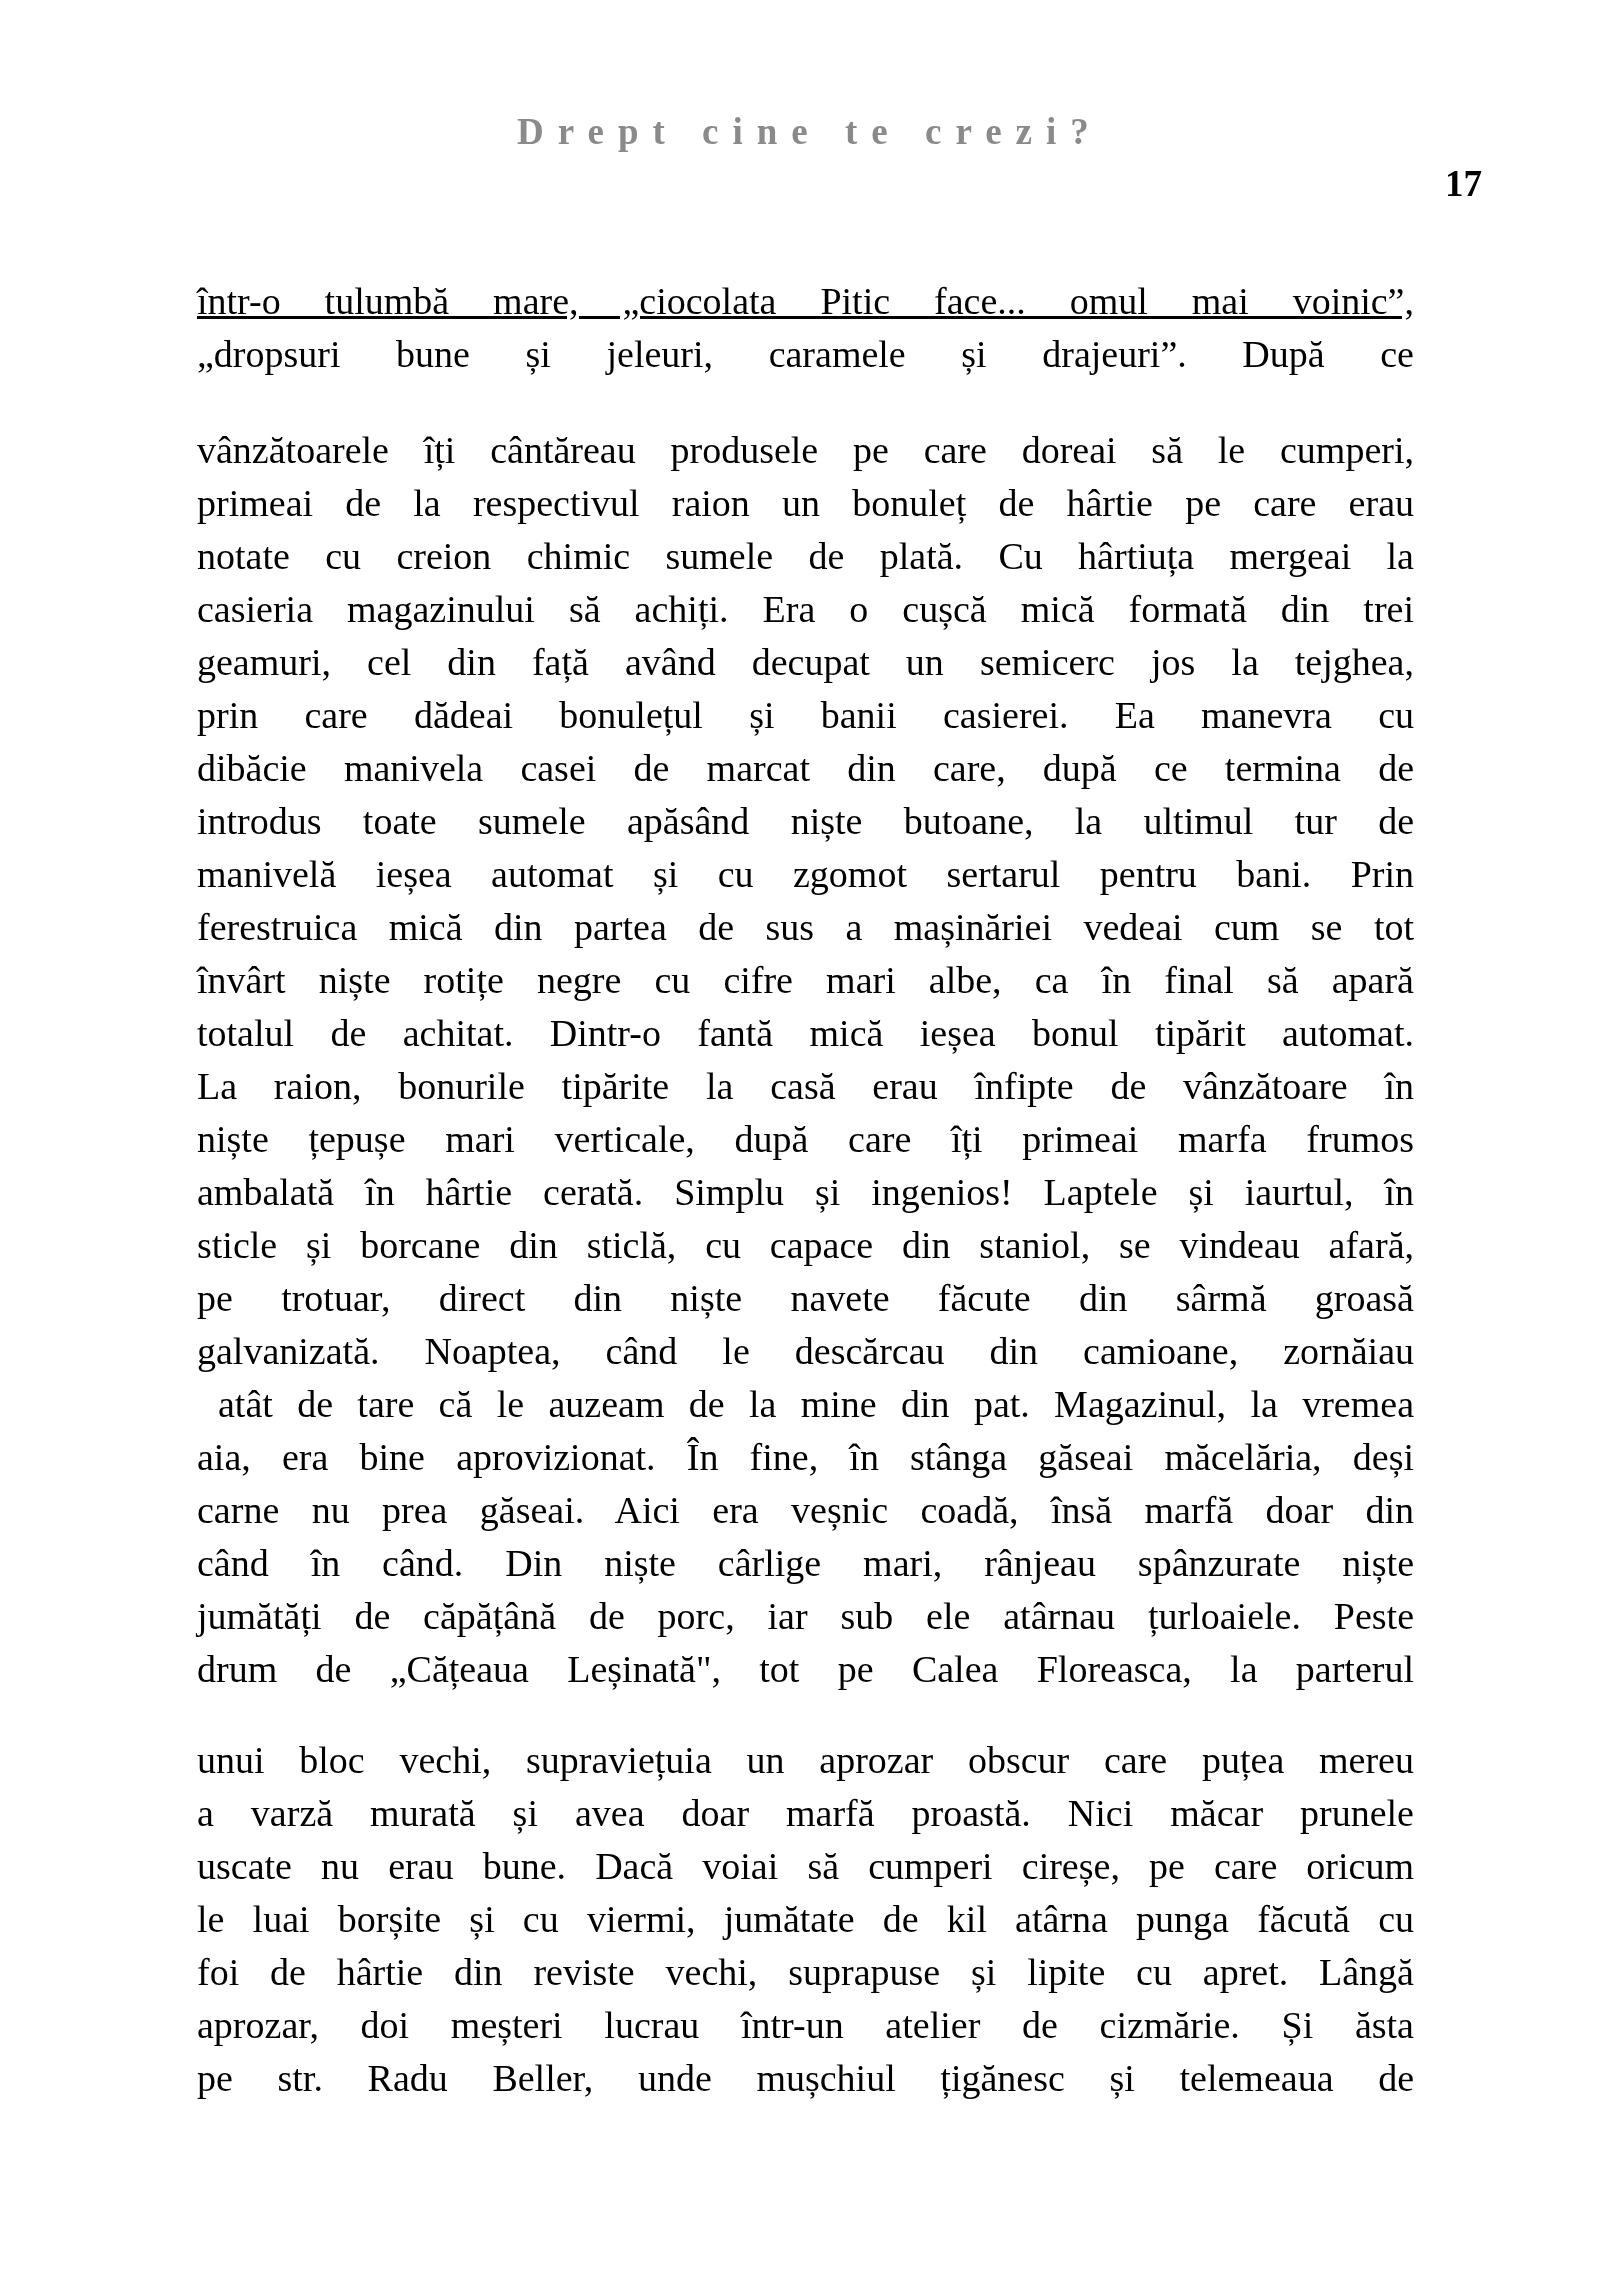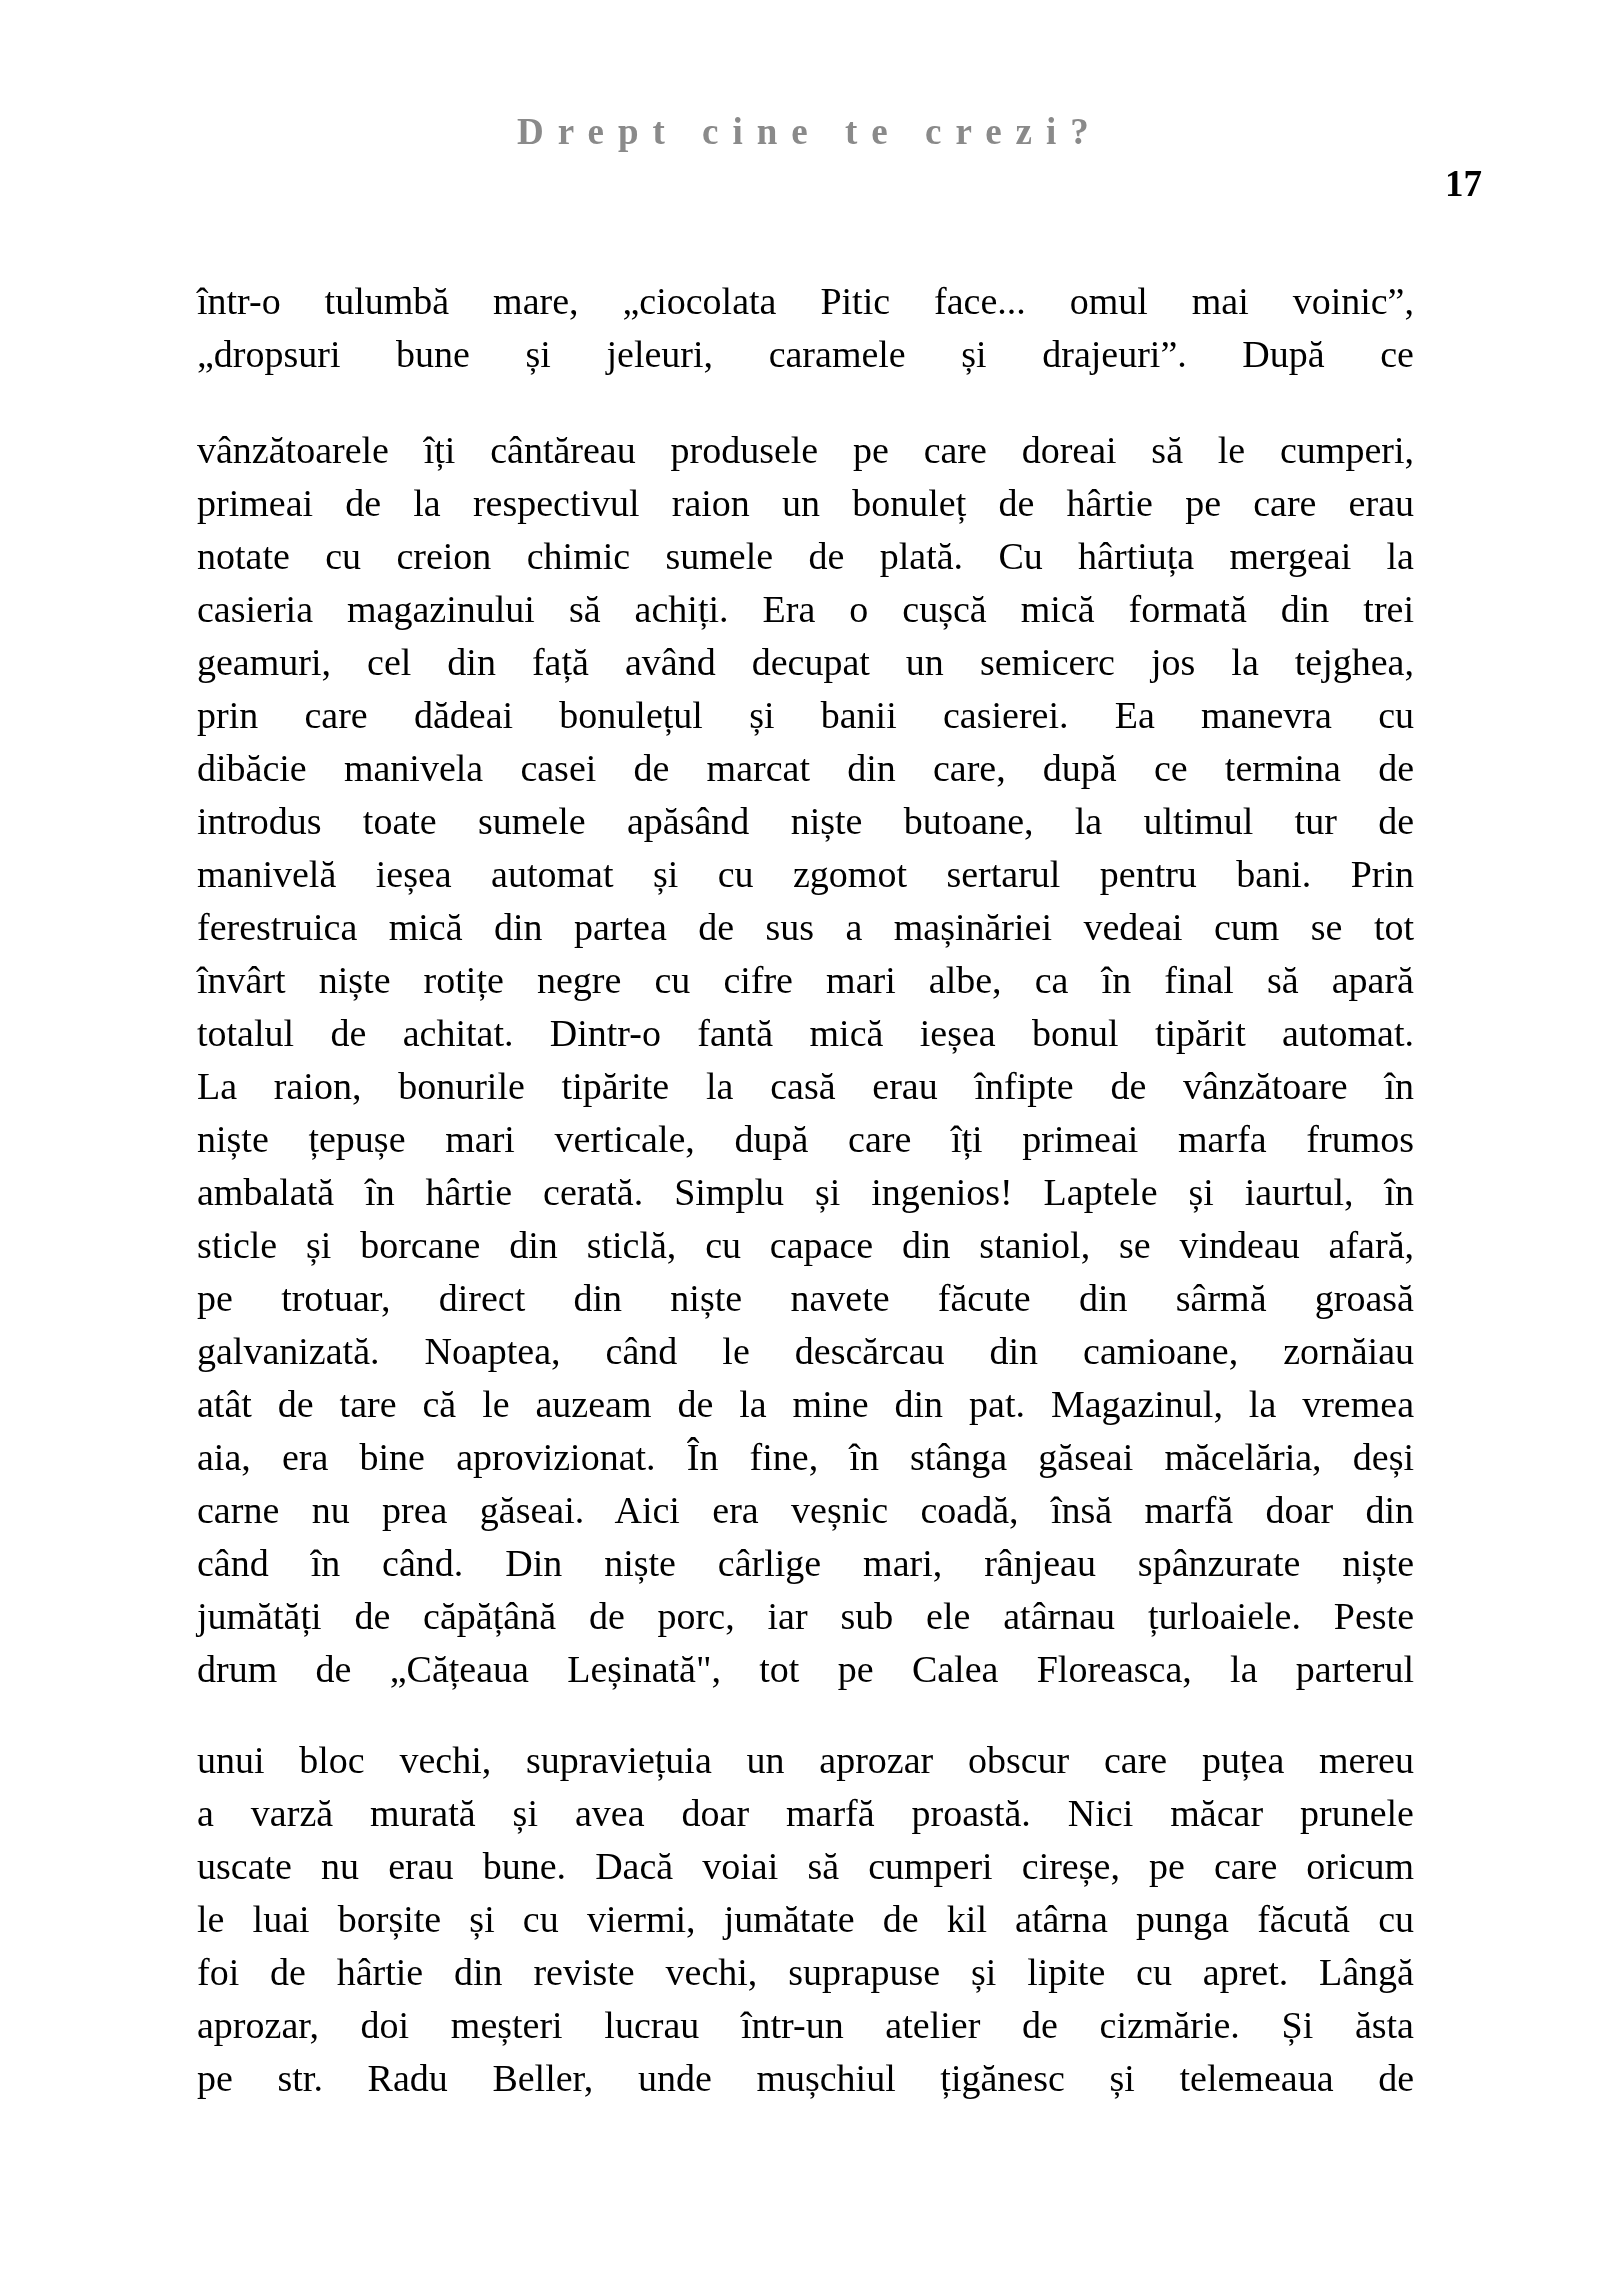--- a/index.html
+++ b/index.html
@@ -57,41 +57,41 @@
       text-align-last: justify;
     }
   </style>
 </head>
 <body>
 
 <div class="running-header">Drept cine te crezi?</div>
 <div class="page-number">17</div>
 
 <div class="body-text">
-  <span class="line" style="white-space: normal;">într-o tulumbă mare, „ciocolata Pitic face... omul mai voinic”,</span>
+  <span class="line" style="white-space: normal; text-decoration: underline;">într-o tulumbă mare, „ciocolata Pitic face... omul mai voinic”,</span>
   <span class="line" style="white-space: normal;">„dropsuri bune și jeleuri, caramele și drajeuri”. După ce</span>
   <span class="line" style="white-space: normal; margin-top: 43px;">vânzătoarele îți cântăreau produsele pe care doreai să le cumperi,</span>
   <span class="line" style="white-space: normal;">primeai de la respectivul raion un bonuleț de hârtie pe care erau</span>
   <span class="line" style="white-space: normal;">notate cu creion chimic sumele de plată. Cu hârtiuța mergeai la</span>
   <span class="line" style="white-space: normal;">casieria magazinului să achiți. Era o cușcă mică formată din trei</span>
   <span class="line" style="white-space: normal;">geamuri, cel din față având decupat un semicerc jos la tejghea,</span>
   <span class="line" style="white-space: normal;">prin care dădeai bonulețul și banii casierei. Ea manevra cu</span>
   <span class="line" style="white-space: normal;">dibăcie manivela casei de marcat din care, după ce termina de</span>
   <span class="line" style="white-space: normal;">introdus toate sumele apăsând niște butoane, la ultimul tur de</span>
   <span class="line" style="white-space: normal;">manivelă ieșea automat și cu zgomot sertarul pentru bani. Prin</span>
   <span class="line" style="white-space: normal;">ferestruica mică din partea de sus a mașinăriei vedeai cum se tot</span>
   <span class="line" style="white-space: normal;">învârt niște rotițe negre cu cifre mari albe, ca în final să apară</span>
   <span class="line" style="white-space: normal;">totalul de achitat. Dintr-o fantă mică ieșea bonul tipărit automat.</span>
   <span class="line" style="white-space: normal;">La raion, bonurile tipărite la casă erau înfipte de vânzătoare în</span>
   <span class="line" style="white-space: normal;">niște țepușe mari verticale, după care îți primeai marfa frumos</span>
   <span class="line" style="white-space: normal;">ambalată în hârtie cerată. Simplu și ingenios! Laptele și iaurtul, în</span>
   <span class="line" style="white-space: normal;">sticle și borcane din sticlă, cu capace din staniol, se vindeau afară,</span>
   <span class="line" style="white-space: normal;">pe trotuar, direct din niște navete făcute din sârmă groasă</span>
   <span class="line" style="white-space: normal; font-family: Liberation Serif, serif;">galvanizată. Noaptea, când le descărcau din camioane, zornăiau</span>
-  <span class="line" style="white-space: normal;">atât de tare că le auzeam de la mine din pat. Magazinul, la vremea</span>
+  <span class="line" style="white-space: normal; margin-left: 21px;">atât de tare că le auzeam de la mine din pat. Magazinul, la vremea</span>
   <span class="line" style="white-space: normal;">aia, era bine aprovizionat. În fine, în stânga găseai măcelăria, deși</span>
   <span class="line" style="white-space: normal;">carne nu prea găseai. Aici era veșnic coadă, însă marfă doar din</span>
   <span class="line" style="white-space: normal;">când în când. Din niște cârlige mari, rânjeau spânzurate niște</span>
   <span class="line" style="white-space: normal;">jumătăți de căpățână de porc, iar sub ele atârnau țurloaiele. Peste</span>
   <span class="line" style="white-space: normal;">drum de „Cățeaua Leșinată", tot pe Calea Floreasca, la parterul</span>
   <span class="line" style="white-space: normal; margin-top: 38px;">unui bloc vechi, supraviețuia un aprozar obscur care puțea mereu</span>
   <span class="line" style="white-space: normal;">a varză murată și avea doar marfă proastă. Nici măcar prunele</span>
   <span class="line" style="white-space: normal;">uscate nu erau bune. Dacă voiai să cumperi cireșe, pe care oricum</span>
   <span class="line" style="white-space: normal;">le luai borșite și cu viermi, jumătate de kil atârna punga făcută cu</span>
   <span class="line" style="white-space: normal;">foi de hârtie din reviste vechi, suprapuse și lipite cu apret. Lângă</span>

